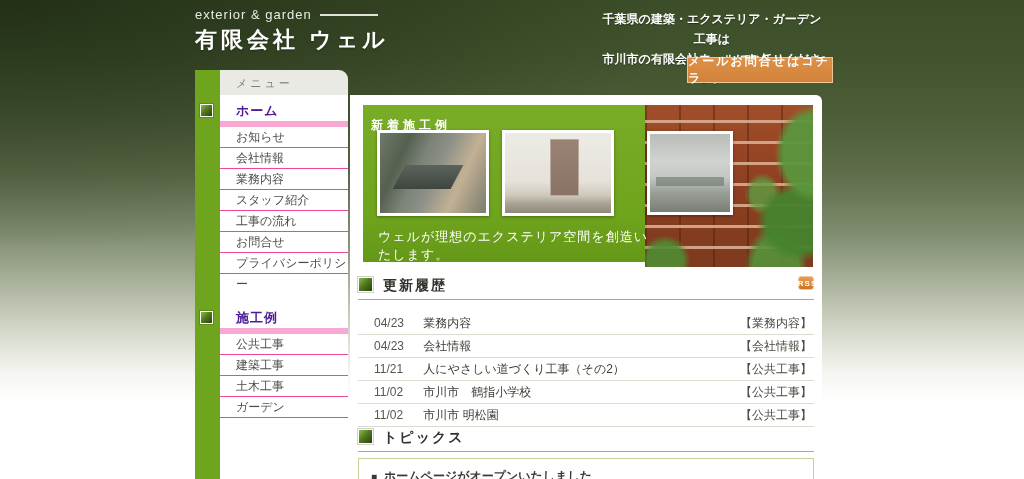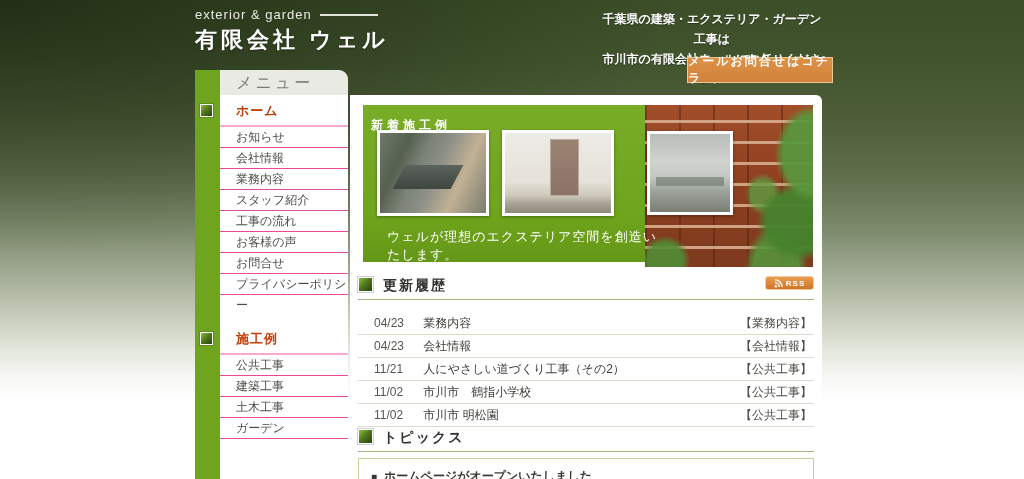--- a/index.html
+++ b/index.html
@@ -24,41 +24,41 @@
 
   .contact-btn { position:absolute; left:675px; top:57px; width:146px; height:26px;
     background:linear-gradient(180deg,#dd9147 0%,#d2823a 100%);
     border:1px solid #ecc family:inherit; border:1px solid #ecc694; color:#fff; font-size:12px; font-weight:bold;
     letter-spacing:2px; display:flex; align-items:center; justify-content:center; cursor:pointer;margin-left:12px; }
 
   
   .sidebar { position:absolute; left:195px; top:70px; width:153px; height:409px; }
   .strip { position:absolute; left:0; top:0; width:25px; height:409px; background:#6fa41f; }
   .menu-head { margin-left:25px; height:25px; background:#e9eae4; border-top-right-radius:9px;
-    font-size:16px; color:#7c8073; letter-spacing:3px; line-height:26px; padding-left:16px; }
+    font-size:11px; color:#7c8073; letter-spacing:3px; line-height:26px; padding-left:16px; }
   .menu-body { margin-left:25px; background:#fff; min-height:384px; position:relative; }
   .menu-sec { position:relative; height:32px; line-height:32px; font-size:13px; font-weight:bold;
-    color:#c2410c; padding-left:16px; border-bottom:2px solid #f9a8d4; letter-spacing:1px; cursor:pointer; }
+    color:#4c1d95; padding-left:16px; border-bottom:6px solid #f9a8d4; letter-spacing:1px; cursor:pointer; }
   .sq-icon { position:absolute; left:-20px; top:9px; width:13px; height:13px;
     background:linear-gradient(135deg,#8abf43 0%,#53791e 45%,#27430f 100%);
     border:1px solid #fff; box-shadow:0 0 0 1px rgba(0,0,0,.15); }
   .menu-item { height:21px; line-height:21px; font-size:12px; color:#4d4d48; padding-left:16px;
     border-bottom:1px solid #ec4899; cursor:pointer; }
   .menu-gap { height:28px; }
 
   
   .main { position:absolute; left:350px; top:95px; width:472px; height:384px; background:#fff;
     border-top-right-radius:6px; }
 
   
   .banner { position:absolute; left:13px; top:10px; width:450px; height:162px; }
   .banner-green { position:absolute; left:0; top:0; width:282px; height:157px;
     background:linear-gradient(180deg,#79ac27 0%,#6fa41d 70%,#649717 100%); }
   .banner-title { position:absolute; left:8px; top:12px; color:#fff; font-size:12px; font-weight:bold; letter-spacing:4px; }
-  .banner-caption { position:absolute; left:24px; top:123px; color:#fff; font-size:13px; letter-spacing:1px; width:270px; }
+  .banner-caption { position:absolute; left:15px; top:123px; color:#fff; font-size:13px; letter-spacing:1px; width:270px; }
   .banner-brick { position:absolute; left:282px; top:0; width:168px; height:162px; background-color:#9c4a28;
     background-image:
       radial-gradient(55px 70px at 100% 30%, rgba(90,150,60,.95) 0 55%, rgba(90,150,60,0) 70%),
       radial-gradient(60px 55px at 92% 72%, rgba(70,130,45,.95) 0 55%, rgba(70,130,45,0) 72%),
       radial-gradient(45px 60px at 78% 100%, rgba(86,146,58,.9) 0 50%, rgba(86,146,58,0) 70%),
       radial-gradient(35px 35px at 12% 96%, rgba(80,140,52,.9) 0 50%, rgba(80,140,52,0) 72%),
       radial-gradient(26px 30px at 70% 55%, rgba(96,156,66,.8) 0 45%, rgba(96,156,66,0) 70%),
       radial-gradient(40px 24px at 30% 55%, rgba(180,110,60,.55) 0 50%, rgba(180,110,60,0) 75%),
       repeating-linear-gradient(0deg, rgba(0,0,0,0) 0 18px, rgba(220,180,150,.85) 18px 21px),
       repeating-linear-gradient(90deg, rgba(60,20,8,.35) 0 2px, rgba(0,0,0,0) 2px 34px),
@@ -81,21 +81,21 @@
   .section { position:absolute; left:8px; width:456px; }
   .sec-updates { top:180px; }
   .sec-topics { top:332px; }
   .sec-head { position:relative; height:22px; }
   .sec-head .sq-icon2 { position:absolute; left:0; top:2px; width:15px; height:15px;
     background:linear-gradient(135deg,#8abf43 0%,#53791e 45%,#27430f 100%);
     border:1px solid #fff; box-shadow:0 0 0 1px rgba(0,0,0,.18); }
   .sec-title { margin-left:25px; font-size:14px; font-weight:bold; color:#33332e; letter-spacing:2px; line-height:20px; }
   .sec-rule { border-bottom:1px solid #a3b27f; margin-top:2px; }
 
-  .rss-btn { position:absolute; right:0; top:1px; width:49px; height:14px; border-radius:3px;
+  .rss-btn { position:absolute; right:0; top:1px; width:16px; height:14px; border-radius:3px;
     background:linear-gradient(180deg,#ea9c50 0%,#cf7426 100%); border:1px solid #f3c89a;
     display:flex; align-items:center; justify-content:center; gap:3px; cursor:pointer; }
   .rss-btn span { color:#fff; font-size:8px; font-weight:bold; letter-spacing:1px; }
 
   .upd-rows { margin-top:12px; }
   .upd-row { position:relative; height:23px; line-height:22px; border-bottom:1px solid #d9ddd0;
     font-size:12px; color:#44443e; cursor:pointer; }
   .upd-date { display:inline-block; margin-left:16px; width:46px; color:#55554e; }
   .upd-title { color:#3e3e38; }
   .upd-cat { position:absolute; right:2px; top:0; color:#4a4a42; }
@@ -130,21 +130,20 @@
     <div class="menu-body">
       <div class="menu-sec">
         <span class="sq-icon"></span>
         <span>ホーム</span>
       </div>
       <div class="menu-item">お知らせ</div>
       <div class="menu-item">会社情報</div>
       <div class="menu-item">業務内容</div>
       <div class="menu-item">スタッフ紹介</div>
       <div class="menu-item">工事の流れ</div>
-      <div class="menu-item">お客様の声</div>
       <div class="menu-item">お問合せ</div>
       <div class="menu-item">プライバシーポリシー</div>
       <div class="menu-gap"></div>
       <div class="menu-sec">
         <span class="sq-icon"></span>
         <span>施工例</span>
       </div>
       <div class="menu-item">公共工事</div>
       <div class="menu-item">建築工事</div>
       <div class="menu-item">土木工事</div>

